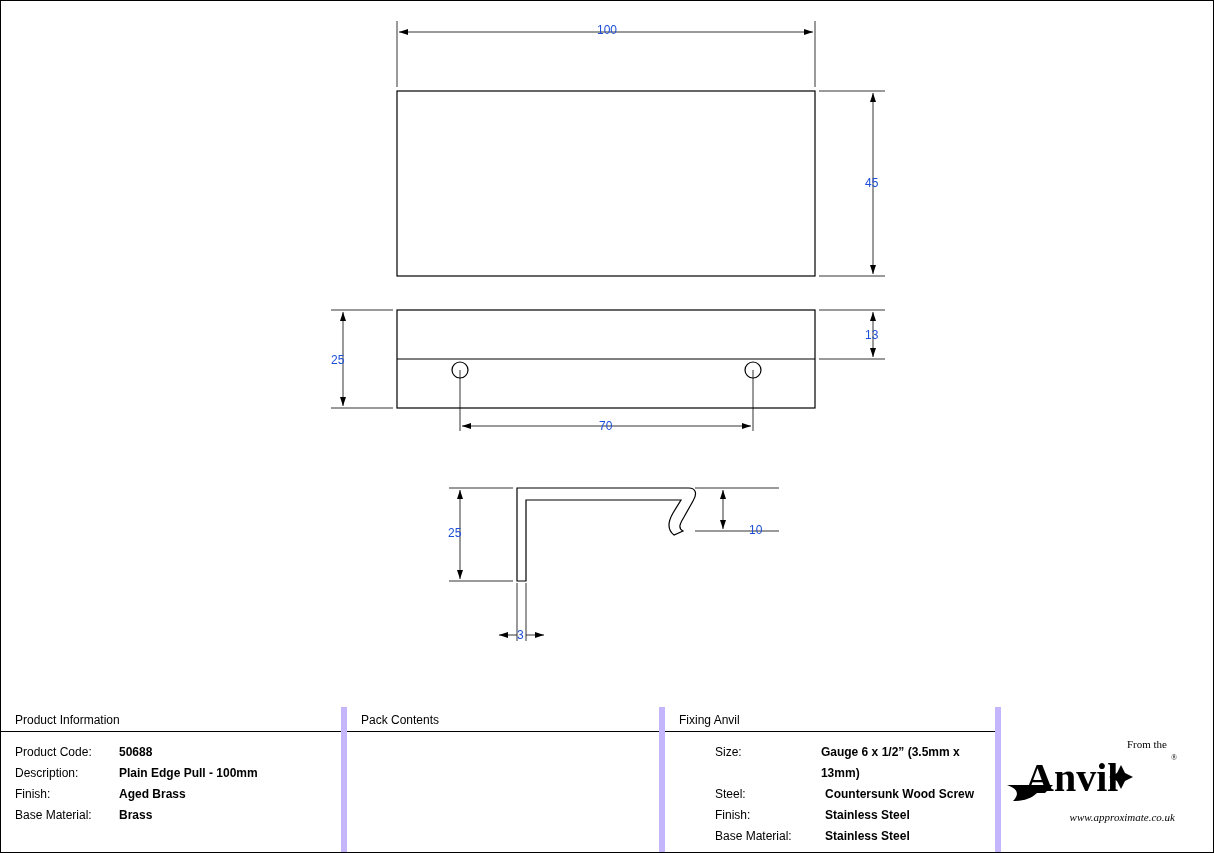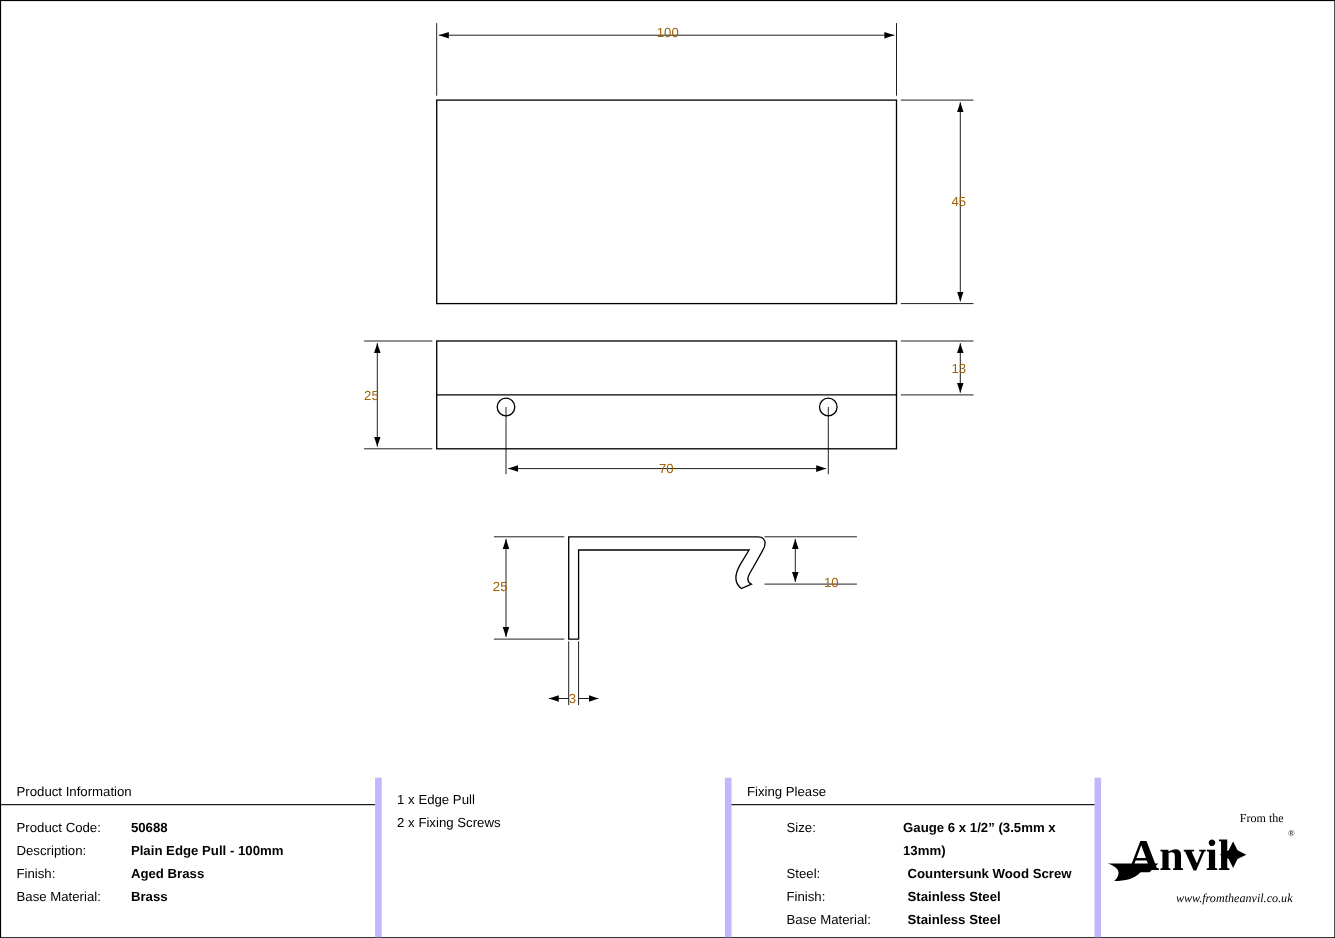--- a/index.html
+++ b/index.html
@@ -23,21 +23,21 @@
   .drawing {
     position: absolute;
     left: 0;
     top: 0;
     width: 1214px;
     height: 680px;
   }
   .dimlabel {
     position: absolute;
     font-size: 12px;
-    color: #a16207;
+    color: #1d4ed8;
     white-space: nowrap;
   }
 
   
   .note-bar {
     position: absolute;
     left: 0;
     top: 674px;
     width: 1214px;
     height: 32px;
@@ -223,28 +223,25 @@
           <span class="v">Aged Brass</span>
         </div>
         <div class="kv">
           <span class="k">Base Material:</span>
           <span class="v">Brass</span>
         </div>
       </div>
     </div>
 
     <div class="col col-2">
-      <div class="col-body">
-        <div class="plain-line">1 x Edge Pull</div>
-        <div class="plain-line">2 x Fixing Screws</div>
-      </div>
+      <div class="col-head">Pack Contents</div>
     </div>
 
     <div class="col col-3">
-      <div class="col-head">Fixing Please</div>
+      <div class="col-head">Fixing Anvil</div>
       <div class="col-body">
         <div class="kv kv-wide">
           <span class="k">Size:</span>
           <span class="v">Gauge 6 x 1/2” (3.5mm x 13mm)</span>
         </div>
         <div class="kv kv-wide">
           <span class="k">Steel:</span>
           <span class="v">Countersunk Wood Screw</span>
         </div>
         <div class="kv kv-wide">
@@ -261,19 +258,19 @@
     <div class="col col-4">
       <div class="logo-box">
         <div class="logo-inner">
           <div class="logo-top">From the</div>
           <div class="logo-reg">®</div>
           <svg width="176" height="60" viewBox="0 0 176 60" style="display:block;margin-top:14px">
             <path d="M6,34 L52,34 L44,42 L36,42 C30,48 22,50 12,50 C18,44 18,38 6,34 Z" fill="#000"></path>
             <text x="24" y="40" font-family="Liberation Serif, serif" font-size="40" font-weight="bold" fill="#000">Anvil</text>
             <polygon points="120,14 124,22 132,26 124,30 120,38 116,30 108,26 116,22" fill="#000"></polygon>
           </svg>
-          <div class="logo-url">www.fromtheanvil.co.uk</div>
+          <div class="logo-url">www.approximate.co.uk</div>
         </div>
       </div>
     </div>
 
   </div>
 </div>
 
 </body></html>

